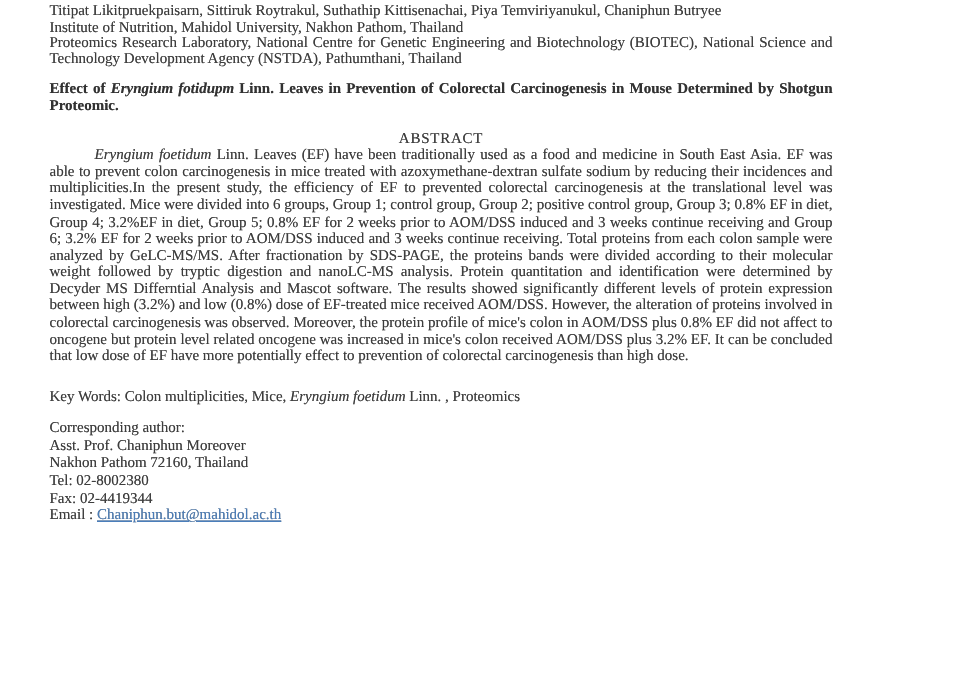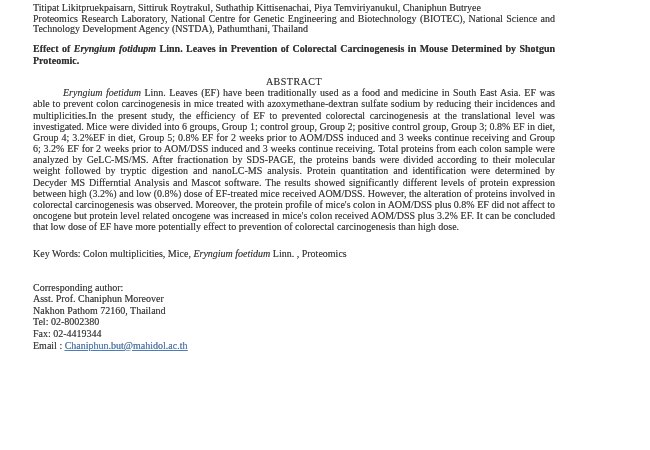--- a/index.html
+++ b/index.html
@@ -41,38 +41,39 @@
   .abstract {
     line-height: 11.15px;
     text-align: justify;
     text-indent: 30px;
   }
   .keywords {
     margin-top: 16px !important;
     line-height: 11.2px;
   }
   .contact {
-    margin-top: 22px;
+    margin-top: 10px;
   }
   .contact p {
     line-height: 11.6px;
   }
   .email-link {
     text-decoration: underline;
     cursor: pointer;
   }
   i { font-style: italic; }
 </style>
 </head>
 <body>
 
 <div class="page">
 
   <div class="header">
     <p>Titipat Likitpruekpaisarn, Sittiruk Roytrakul, Suthathip Kittisenachai, Piya Temviriyanukul, Chaniphun Butryee</p>
+    <p>Institute of Nutrition, Mahidol University, Nakhon Pathom, Thailand</p>
     <p>Proteomics Research Laboratory, National Centre for Genetic Engineering and Biotechnology (BIOTEC), National Science and Technology Development Agency (NSTDA), Pathumthani, Thailand</p>
   </div>
 
   <p class="title"><span>Effect of </span><i>Eryngium fotidupm</i><span> Linn. Leaves in Prevention of Colorectal Carcinogenesis in Mouse Determined by Shotgun Proteomic.</span></p>
 
   <p class="abstract-heading">ABSTRACT</p>
 
   <p class="abstract"><i>Eryngium foetidum</i><span> Linn. Leaves (EF) have been traditionally used as a food and medicine in South East Asia. EF was able to prevent colon carcinogenesis in mice treated with azoxymethane-dextran sulfate sodium by reducing their incidences and multiplicities.In the present study, the efficiency of EF to prevented colorectal carcinogenesis at the translational level was investigated. Mice were divided into 6 groups, Group 1; control group, Group 2; positive control group, Group 3; 0.8% EF in diet, Group 4; 3.2%EF in diet, Group 5; 0.8% EF for 2 weeks prior to AOM/DSS induced and 3 weeks continue receiving and Group 6; 3.2% EF for 2 weeks prior to AOM/DSS induced and 3 weeks continue receiving. Total proteins from each colon sample were analyzed by GeLC-MS/MS. After fractionation by SDS-PAGE, the proteins bands were divided according to their molecular weight followed by tryptic digestion and nanoLC-MS analysis. Protein quantitation and identification were determined by Decyder MS Differntial Analysis and Mascot software. The results showed significantly different levels of protein expression between high (3.2%) and low (0.8%) dose of EF-treated mice received AOM/DSS. However, the alteration of proteins involved in colorectal carcinogenesis was observed. Moreover, the protein profile of mice's colon in AOM/DSS plus 0.8% EF did not affect to oncogene but protein level related oncogene was increased in mice's colon received AOM/DSS plus 3.2% EF. It can be concluded that low dose of EF have more potentially effect to prevention of colorectal carcinogenesis than high dose.</span></p>
 
   <p class="keywords"><span>Key Words: Colon multiplicities, Mice, </span><i>Eryngium foetidum</i><span> Linn. , Proteomics</span></p>

